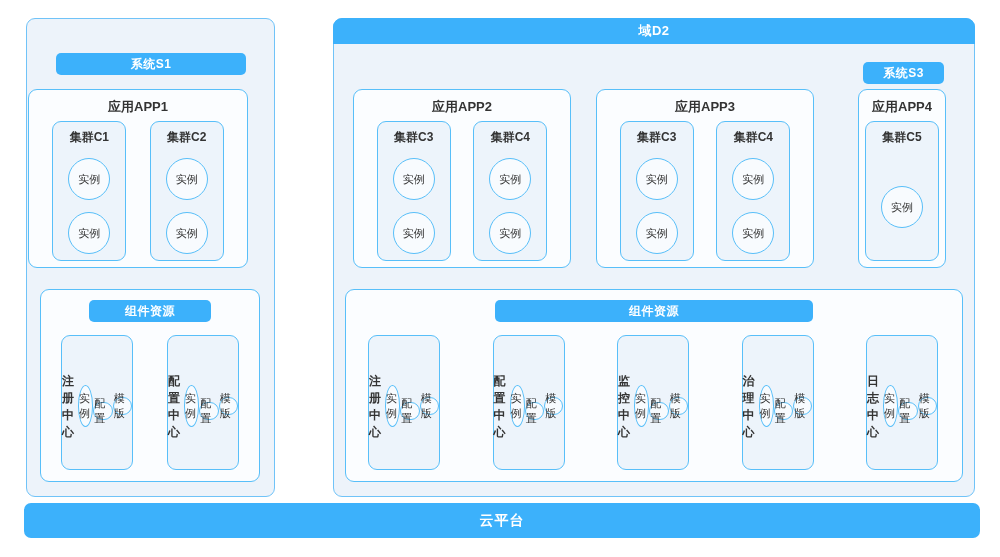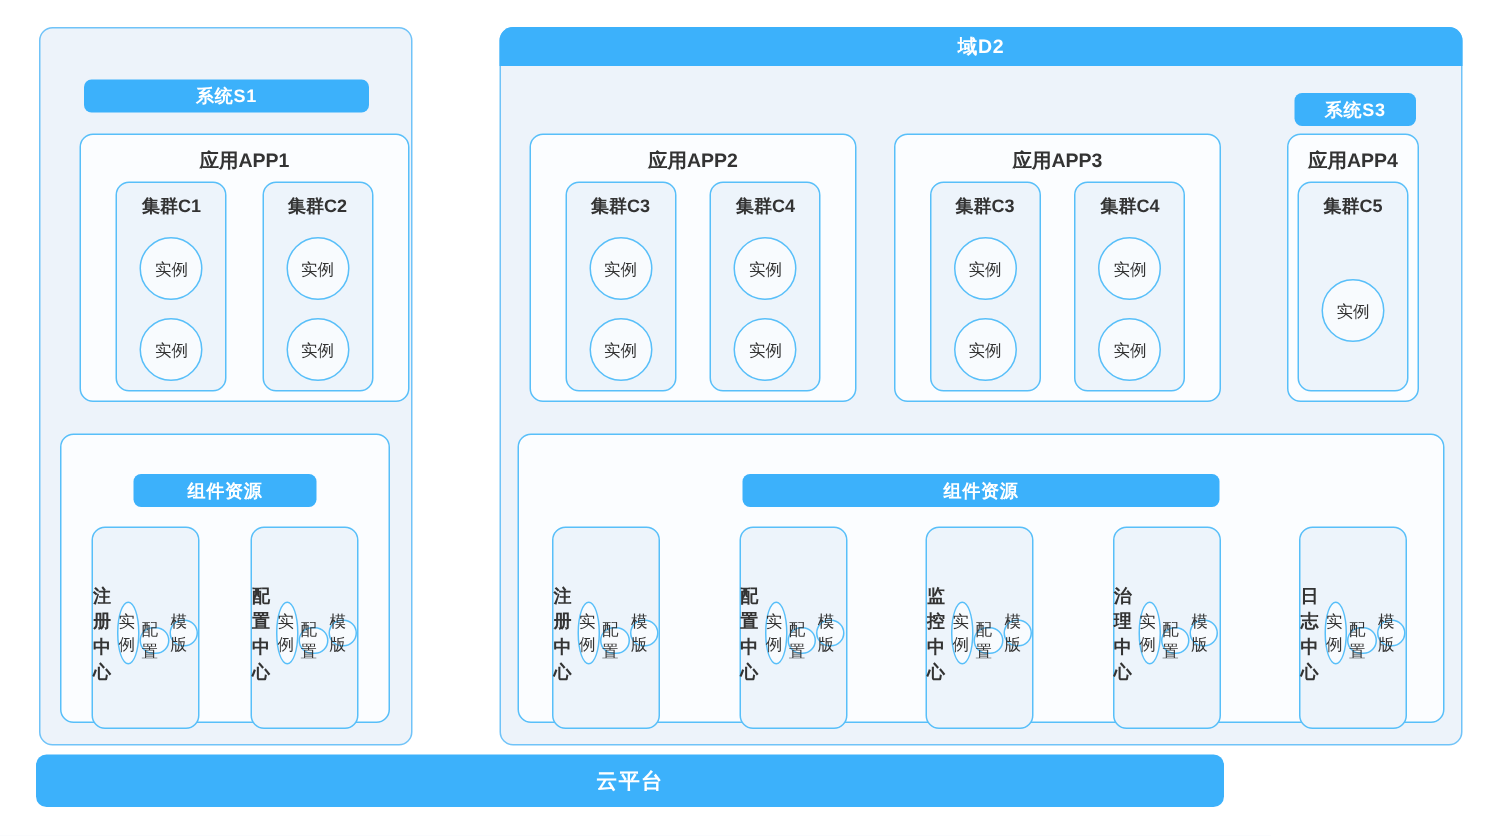--- a/index.html
+++ b/index.html
@@ -41,21 +41,21 @@
   .s2{top:43px;left:159px;width:188px;}
   .s3{top:43px;left:529px;width:81px;}
 
   
   .panel{
     position:absolute;background:var(--panel-fill,#FBFDFF);
     border:1px solid var(--box-border,#58BFF9);
     border-radius:9px;box-sizing:border-box;
   }
   .app{top:70px;height:179px;}
-  .d1 .app1{left:26px;width:220px;}
+  .d1 .app1{left:1px;width:220px;}
   .d2 .app2{left:19px;width:218px;}
   .d2 .app3{left:262px;width:218px;}
   .d2 .app4{left:524px;width:88px;}
 
   .panel-title{
     text-align:center;font-weight:bold;font-size:13px;
     padding-top:8px;color:var(--text,#333);
   }
 
   .cluster-row{display:flex;justify-content:space-evenly;margin-top:5px;}
@@ -75,21 +75,21 @@
     font-size:11px;color:var(--text,#333);
   }
   .cluster .circle{margin-top:12px;}
   .cluster.single .circle{margin-top:40px;}
 
   
   .comp{top:270px;height:193px;}
   .d1 .comp1{left:13px;width:220px;}
   .d2 .comp2{left:11px;width:618px;}
   .comp-pill{
-    margin:26px auto 0;height:22px;
+    margin:10px auto 0;height:22px;
     background:var(--accent,#3CB1FB);
     border-radius:5px;color:#fff;font-weight:bold;font-size:12px;
     display:flex;align-items:center;justify-content:center;
     letter-spacing:0.5px;
   }
   .comp1 .comp-pill{width:122px;}
   .comp2 .comp-pill{width:318px;}
 
   .center-row{display:flex;justify-content:space-between;margin-top:13px;}
   .comp1 .center-row{padding:0 20px;}
@@ -108,21 +108,21 @@
     background:var(--circle-fill,#F8FBFE);
     border:1px solid var(--box-border,#58BFF9);
     border-radius:9px;font-size:11px;color:var(--text,#333);
     display:flex;align-items:center;justify-content:center;
     margin-top:16px;
   }
   .tag.t2{margin-top:7px;}
 
   
   .platform-bar{
-    position:absolute;left:24px;top:503px;width:792px;height:35px;
+    position:absolute;left:24px;top:503px;width:956px;height:35px;
     background:var(--accent,#3CB1FB);
     border-radius:7px;color:#fff;font-weight:bold;font-size:14px;
     display:flex;align-items:center;justify-content:center;
     letter-spacing:1px;
   }
 </style>
 </head>
 <body>
 
 <div class="canvas">

